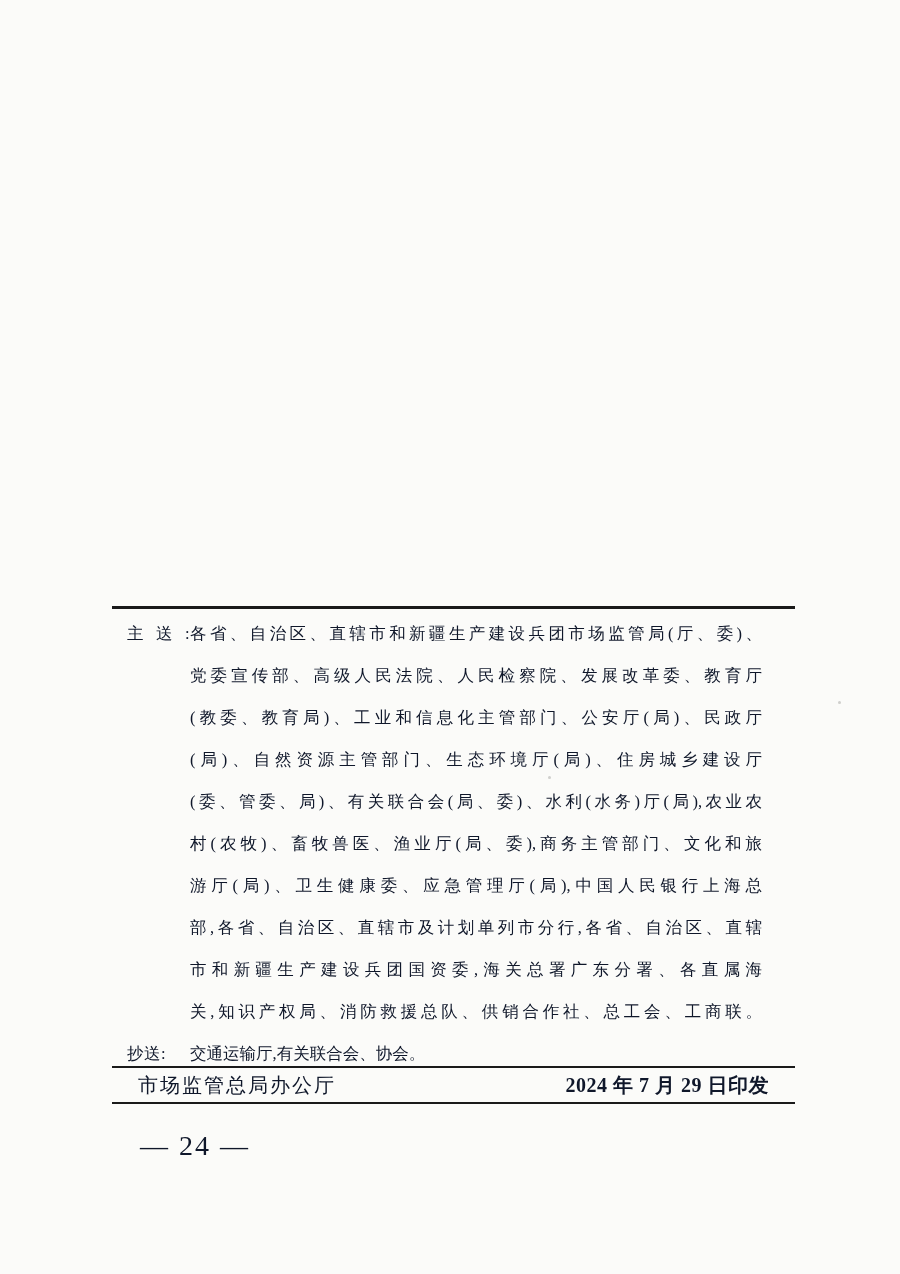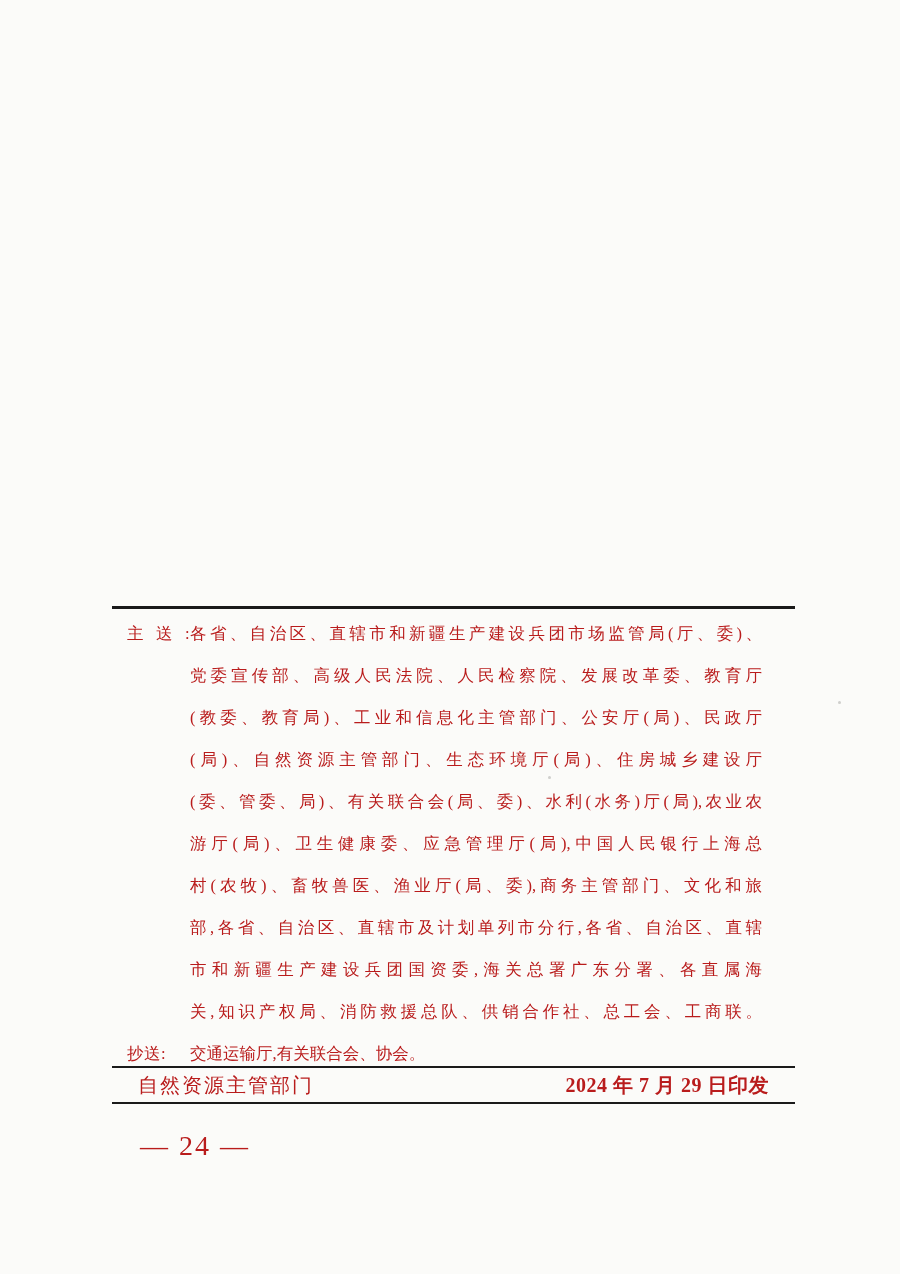--- a/index.html
+++ b/index.html
@@ -6,21 +6,21 @@
     margin: 0;
     padding: 0;
     background: #e8e8e6;
   }
   .sheet {
     position: relative;
     width: 900px;
     height: 1274px;
     margin: 0 auto;
     background: #fbfbf9;
-    color: #b91c1c;
+    color: #0f172a;
     font-family: "Liberation Serif", "DejaVu Serif", serif;
     overflow: hidden;
   }
   
   .dist {
     position: absolute;
     left: 112px;
     top: 606px;
     width: 683px;
     border-top: 3px solid #1a1a1a;
@@ -103,43 +103,43 @@
     <div class="dist-row justify">
       <span>(教委、教育局)、工业和信息化主管部门、公安厅(局)、民政厅</span>
     </div>
     <div class="dist-row justify">
       <span>(局)、自然资源主管部门、生态环境厅(局)、住房城乡建设厅</span>
     </div>
     <div class="dist-row justify">
       <span>(委、管委、局)、有关联合会(局、委)、水利(水务)厅(局),农业农</span>
     </div>
     <div class="dist-row justify">
-      <span>游厅(局)、卫生健康委、应急管理厅(局),中国人民银行上海总</span>
+      <span>村(农牧)、畜牧兽医、渔业厅(局、委),商务主管部门、文化和旅</span>
     </div>
     <div class="dist-row justify">
-      <span>村(农牧)、畜牧兽医、渔业厅(局、委),商务主管部门、文化和旅</span>
+      <span>游厅(局)、卫生健康委、应急管理厅(局),中国人民银行上海总</span>
     </div>
     <div class="dist-row justify">
       <span>部,各省、自治区、直辖市及计划单列市分行,各省、自治区、直辖</span>
     </div>
     <div class="dist-row justify">
       <span>市和新疆生产建设兵团国资委,海关总署广东分署、各直属海</span>
     </div>
     <div class="dist-row justify">
       <span>关,知识产权局、消防救援总队、供销合作社、总工会、工商联。</span>
     </div>
 
     <div class="dist-row">
       <span class="hang-label">抄送:</span><span>交通运输厅,有关联合会、协会。</span>
     </div>
 
   </div>
 
   <div class="imprint">
-    <span class="issuer">自然资源主管部门</span>
+    <span class="issuer">市场监管总局办公厅</span>
     <span class="print-date">2024 年 7 月 29 日印发</span>
   </div>
 
   <div class="page-num">— 24 —</div>
 
   <div class="speck" style="left:838px; top:701px;"></div>
   <div class="speck" style="left:548px; top:776px;"></div>
 
 </div>
 

